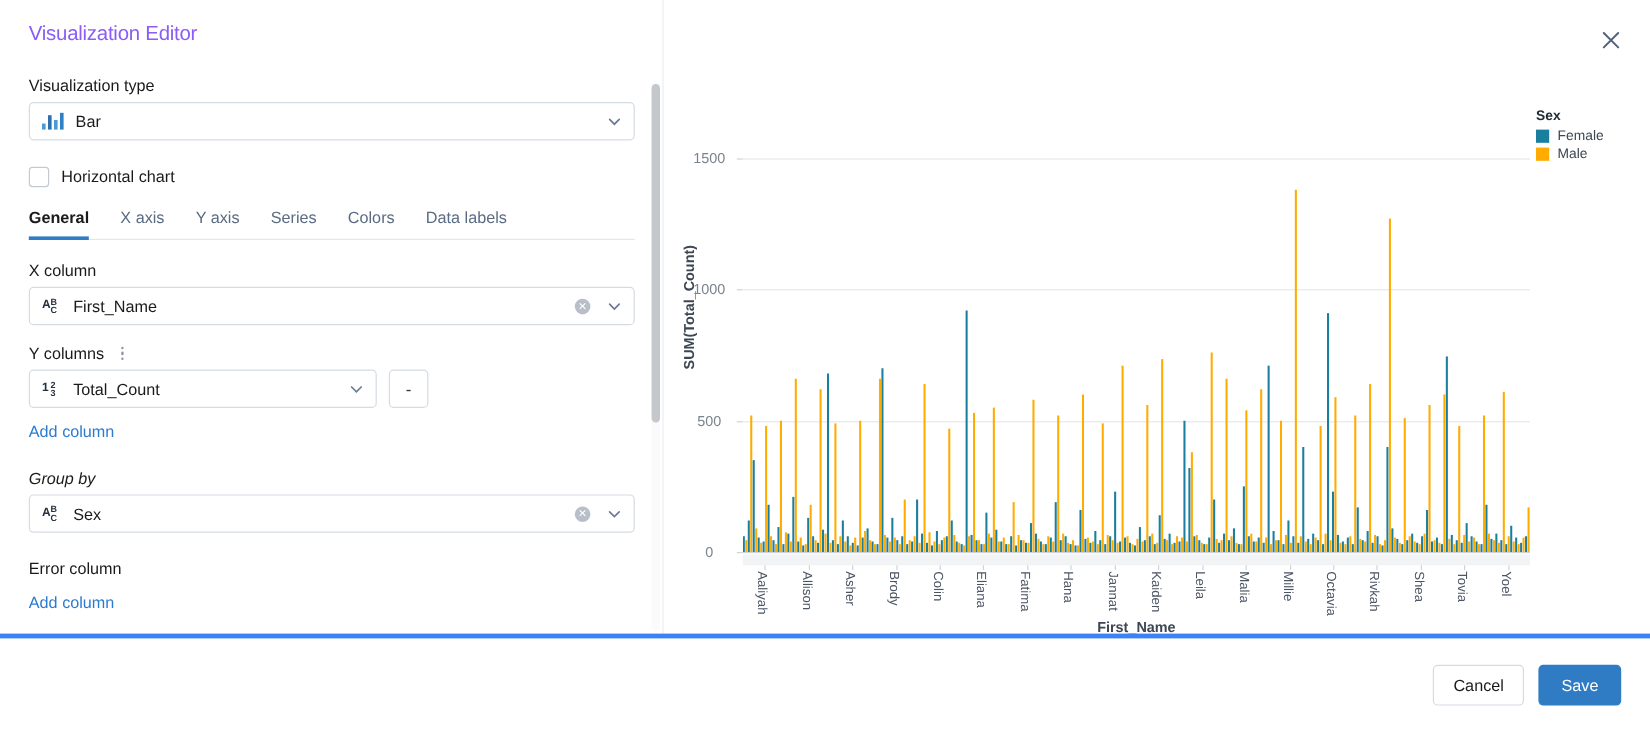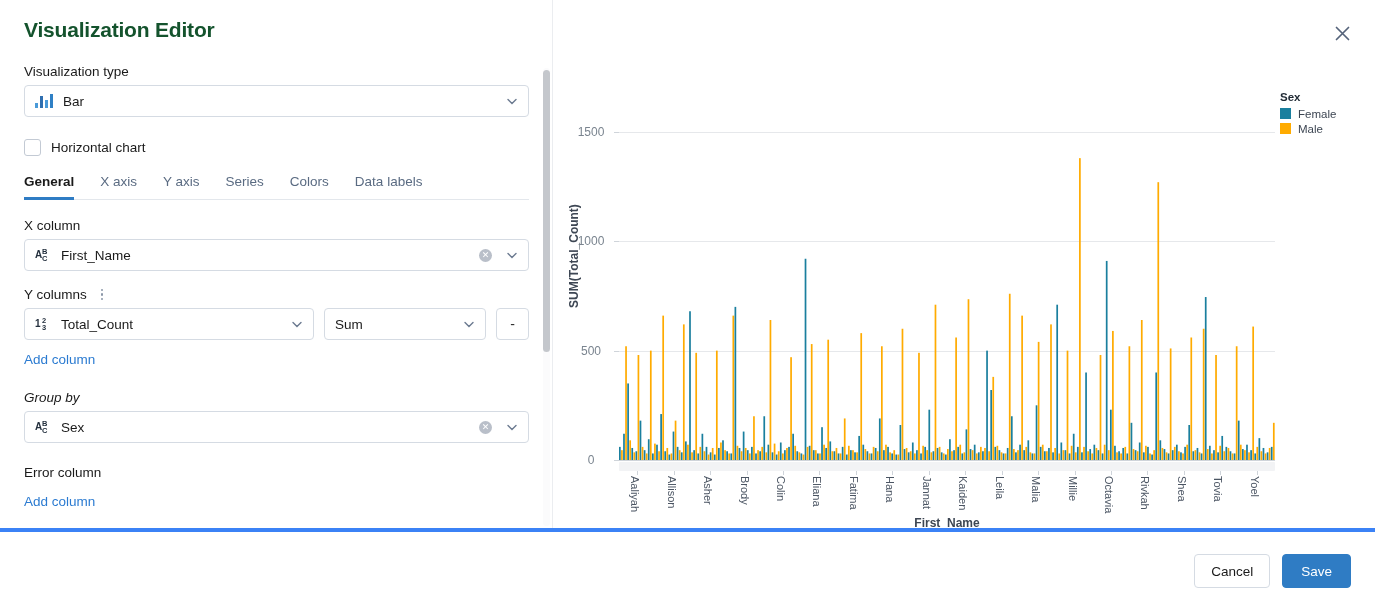--- a/index.html
+++ b/index.html
@@ -13,22 +13,22 @@
     position: relative;
     width: 1375px; height: 614px;
     background: #ffffff;
     box-sizing: border-box;
   }
 
   
   #dialog-title {
     position: absolute;
     left: 24px; top: 18px;
-    font-size: 21px; font-weight: bold;
-    color: #14532d;
+    font-size: 17px; font-weight: normal;
+    color: #8b5cf6;
     letter-spacing: -0.2px;
   }
   #close-btn {
     position: absolute;
     right: 20px; top: 20px;
     width: 26px; height: 26px;
     display: flex; align-items: center; justify-content: center;
     cursor: pointer;
     color: #55637a;
   }
@@ -418,26 +418,20 @@
             </span>
         </div>
         <div id="ycol-row">
           <div class="select-box" id="ycol-field">
             <span class="type-icon">
               <span class="big">1</span>
                 <span class="sup">2</span>
                 <span class="sub">3</span>
             </span>
             <span class="sel-text">Total_Count</span>
-            <svg class="chev" viewBox="0 0 12 12">
-                <path d="M2 4.5 L6 8.5 L10 4.5" fill="none" stroke="#6b7a90" stroke-width="1.4" stroke-linecap="round"></path>
-              </svg>
-          </div>
-          <div class="select-box" id="yagg-field">
-            <span class="sel-text">Sum</span>
             <svg class="chev" viewBox="0 0 12 12">
                 <path d="M2 4.5 L6 8.5 L10 4.5" fill="none" stroke="#6b7a90" stroke-width="1.4" stroke-linecap="round"></path>
               </svg>
           </div>
           <div id="remove-col-btn">-</div>
         </div>
         <div class="link" id="addcol-y">Add column</div>
       </div>
 
       <div class="block">

